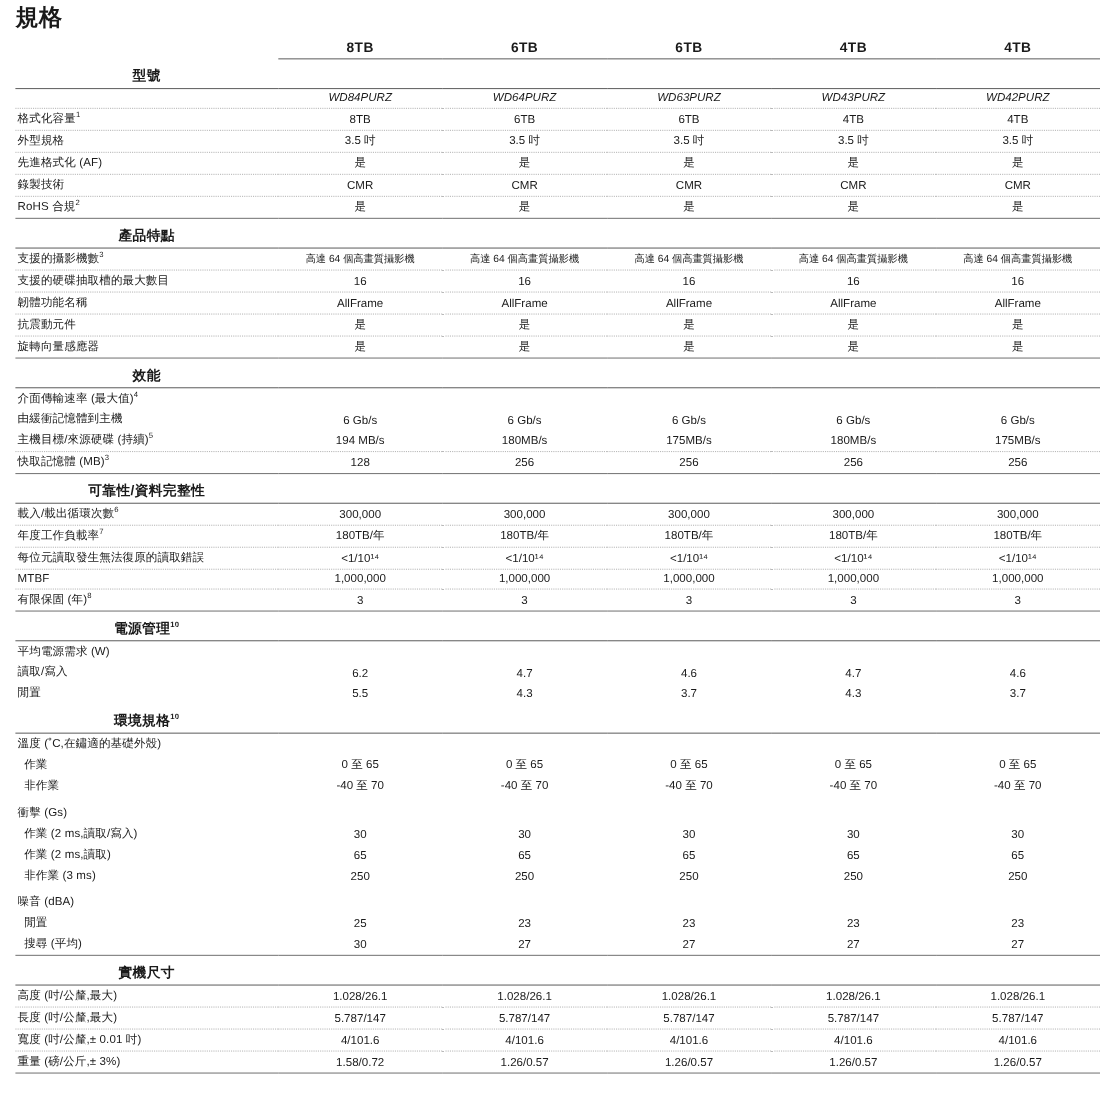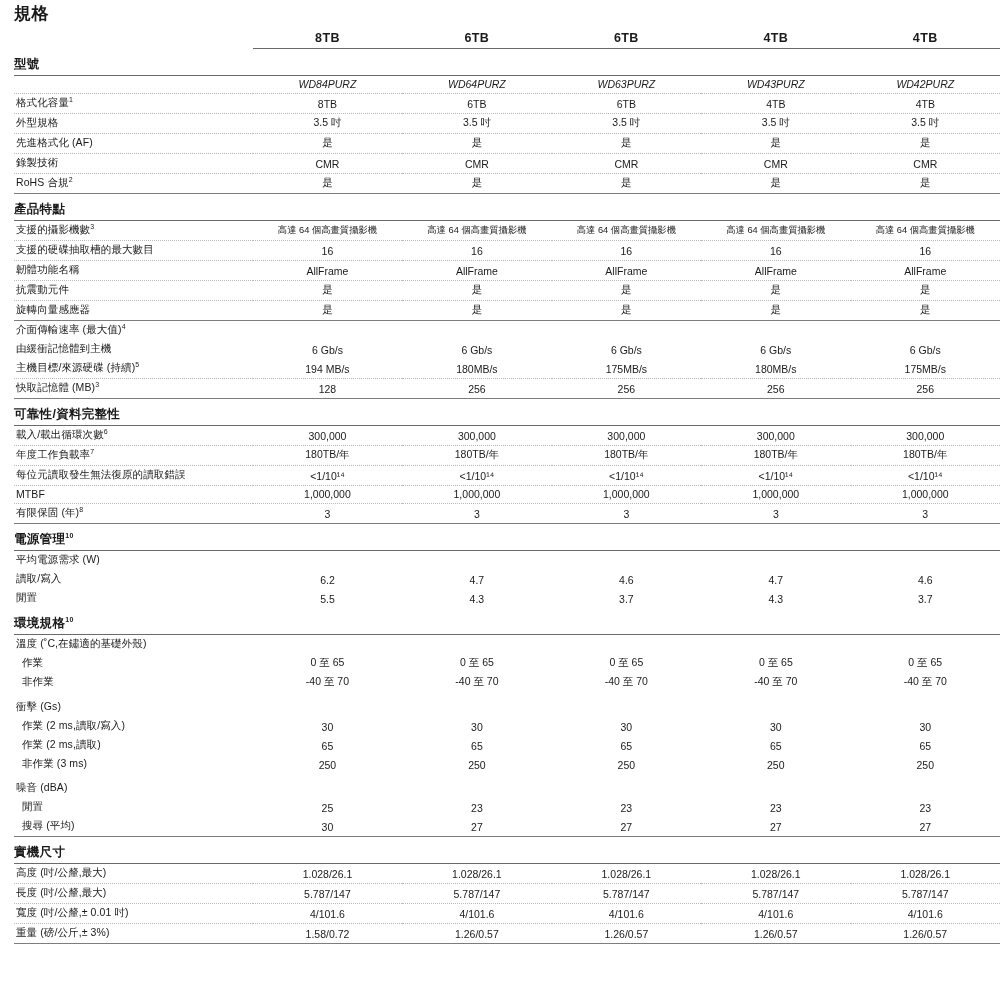--- a/index.html
+++ b/index.html
@@ -17,21 +17,21 @@
   }
   #page {
     width: 1000px;
     height: 1000px;
     position: relative;
     padding: 0;
     box-sizing: border-box;
     overflow: hidden;
   }
   .page-title {
-    font-size: 17px;
+    font-size: 21px;
     font-weight: bold;
     margin: 2px 0 6px 14px;
     letter-spacing: 0.5px;
   }
   table.spec {
     width: 986px;
     margin-left: 14px;
     border-collapse: collapse;
     table-layout: fixed;
   }
@@ -62,20 +62,21 @@
     font-size: 12.5px;
     padding-top: 7px;
     padding-bottom: 2px;
     letter-spacing: 0.3px;
   }
   tr.section td.rule {
     border-bottom: 1.2px solid #6a6a6a;
   }
   tr.section td.label.rule {
     border-bottom: 1.2px solid #6a6a6a;
+    text-align: center;
   }
 
   
   tr.data td {
     font-size: 10.5px;
     padding-top: 2.5px;
     padding-bottom: 2.5px;
     border-bottom: 1px dotted #b9b9b9;
   }
   tr.data td.label {
@@ -230,20 +231,28 @@
           <td class="v">是</td>
         </tr>
         <tr class="data solid">
           <td class="label">旋轉向量感應器</td>
           <td class="v">是</td>
           <td class="v">是</td>
           <td class="v">是</td>
           <td class="v">是</td>
           <td class="v">是</td>
         </tr>
+        <tr class="section">
+          <td class="label rule">效能</td>
+          <td class="rule"></td>
+          <td class="rule"></td>
+          <td class="rule"></td>
+          <td class="rule"></td>
+          <td class="rule"></td>
+        </tr>
         <tr class="data noline">
           <td class="label">介面傳輸速率 (最大值)<sup>4</sup></td>
           <td class="v"></td>
           <td class="v"></td>
           <td class="v"></td>
           <td class="v"></td>
           <td class="v"></td>
         </tr>
         <tr class="data noline">
           <td class="label">由緩衝記憶體到主機</td>

